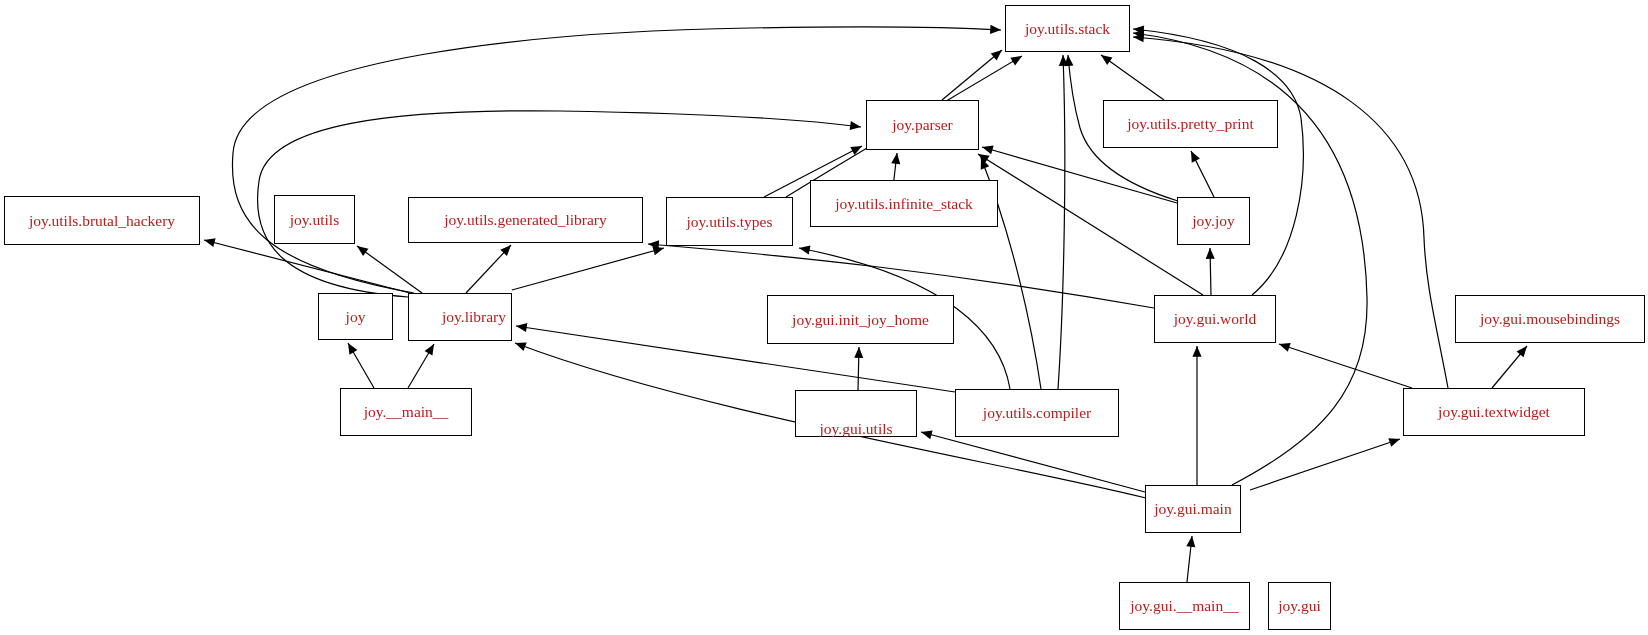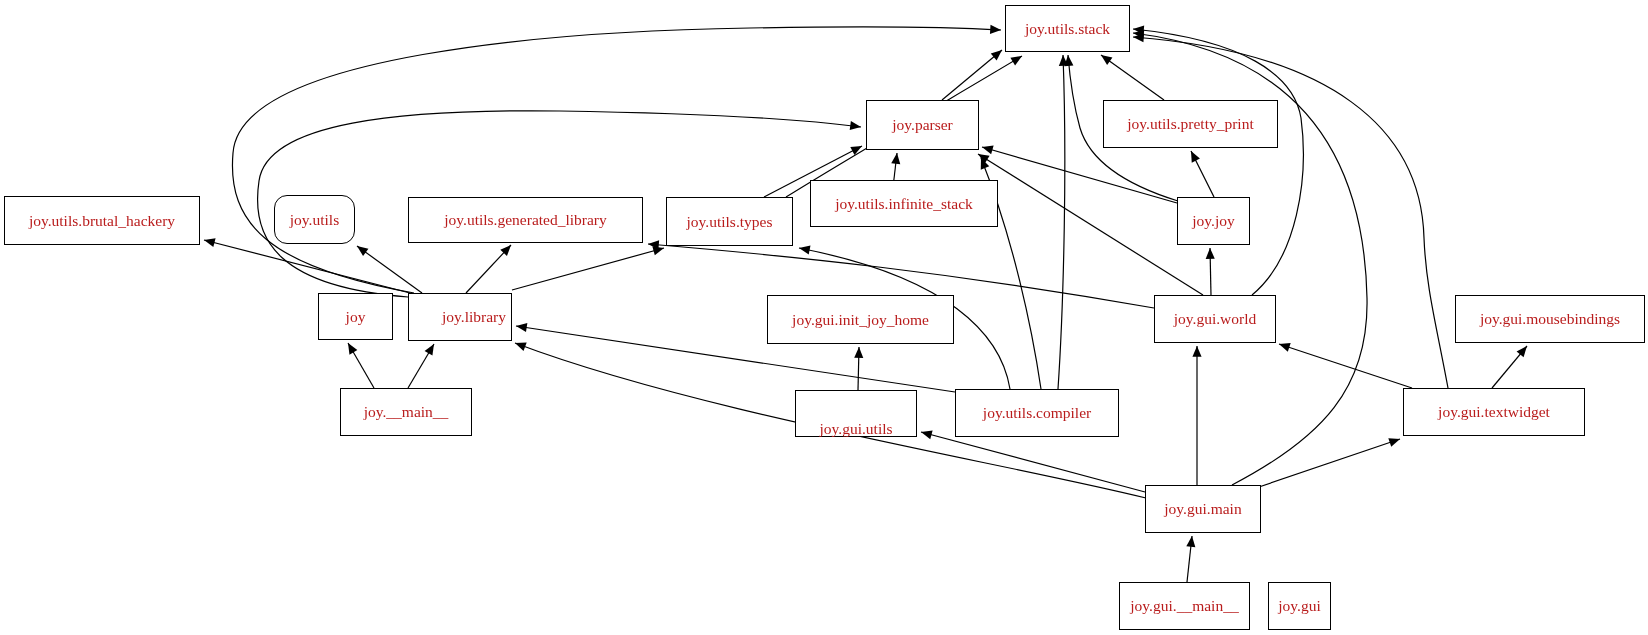--- a/index.html
+++ b/index.html
@@ -76,21 +76,21 @@
       </div>
       <div class="node" style="left: 866px; top: 100px; width: 113px; height: 50px;">
         <span>joy.parser</span>
       </div>
       <div class="node" style="left: 1103px; top: 100px; width: 175px; height: 48px;">
         <span>joy.utils.pretty_print</span>
       </div>
       <div class="node" style="left: 4px; top: 196px; width: 196px; height: 49px;">
         <span>joy.utils.brutal_hackery</span>
       </div>
-      <div class="node" style="left: 274px; top: 195px; width: 81px; height: 49px; border-radius: 13px;">
+      <div class="node" style="left: 274px; top: 195px; width: 81px; height: 49px;">
         <span>joy.utils</span>
       </div>
       <div class="node" style="left: 408px; top: 197px; width: 235px; height: 46px;">
         <span>joy.utils.generated_library</span>
       </div>
       <div class="node" style="left: 666px; top: 197px; width: 127px; height: 49px;">
         <span>joy.utils.types</span>
       </div>
       <div class="node" style="left: 810px; top: 180px; width: 188px; height: 47px;">
         <span>joy.utils.infinite_stack</span>
@@ -118,21 +118,21 @@
       </div>
       <div class="node" style="left: 795px; top: 390px; width: 122px; height: 47px; align-items: flex-end;">
         <span>joy.gui.utils</span>
       </div>
       <div class="node" style="left: 955px; top: 389px; width: 164px; height: 48px;">
         <span>joy.utils.compiler</span>
       </div>
       <div class="node" style="left: 1403px; top: 388px; width: 182px; height: 48px;">
         <span>joy.gui.textwidget</span>
       </div>
-      <div class="node" style="left: 1145px; top: 485px; width: 116px; height: 48px;">
+      <div class="node" style="left: 1145px; top: 485px; width: 96px; height: 48px;">
         <span>joy.gui.main</span>
       </div>
       <div class="node" style="left: 1119px; top: 582px; width: 131px; height: 48px;">
         <span>joy.gui.__main__</span>
       </div>
       <div class="node" style="left: 1268px; top: 582px; width: 63px; height: 48px;">
         <span>joy.gui</span>
       </div>
     </div>
 </div>

